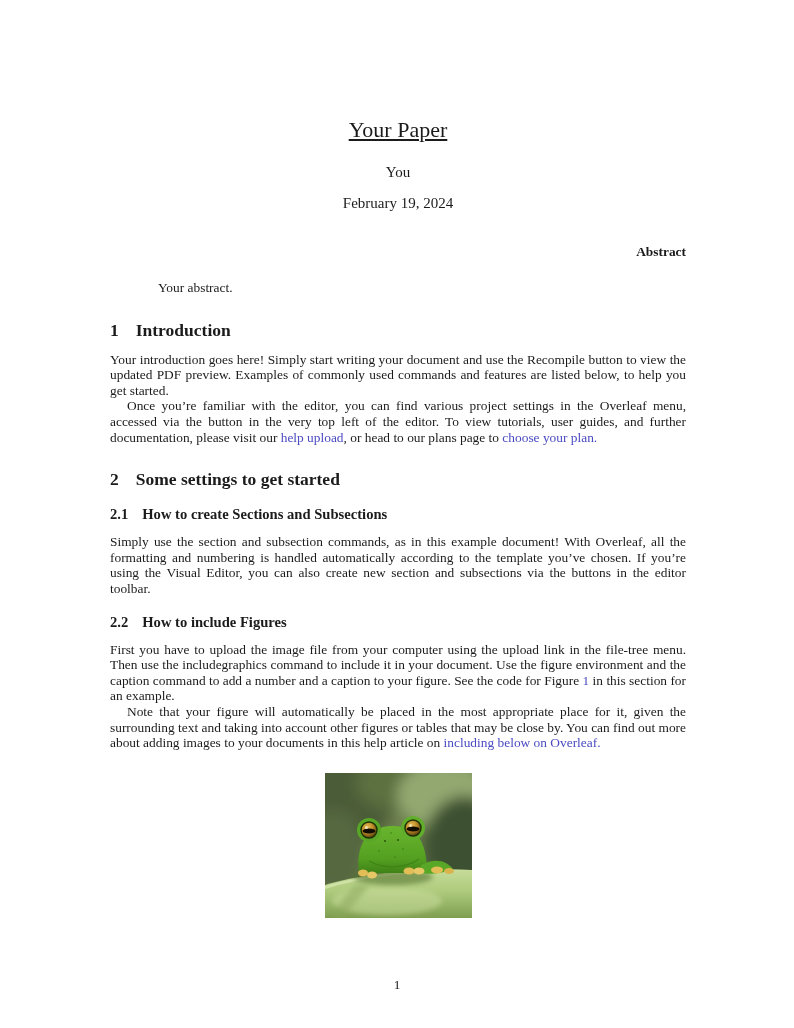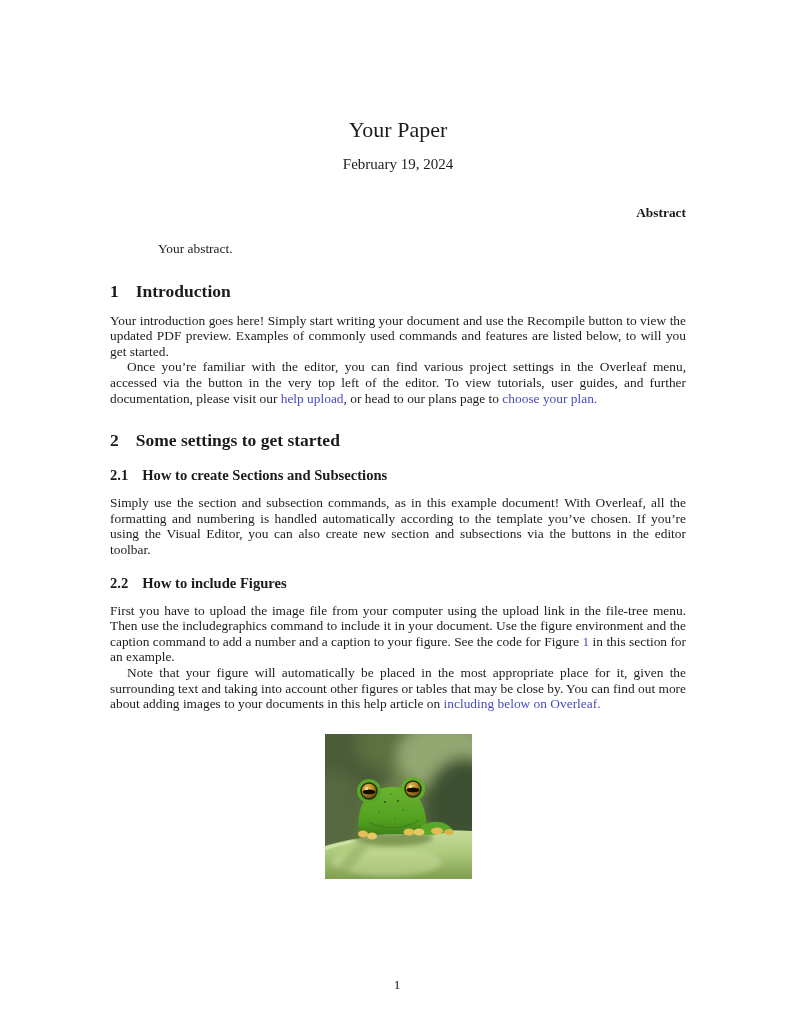--- a/index.html
+++ b/index.html
@@ -16,20 +16,21 @@
     position:absolute;
     left:110px; top:0;
     width:576px;
   }
   .title {
     margin-top:118px;
     text-align:center;
     font-size:22px;
     line-height:24px;
     font-weight:normal;
+    text-decoration:underline;
   }
   .author {
     margin-top:22px;
     text-align:center;
     font-size:15px;
     line-height:17px;
   }
   .date {
     margin-top:14px;
     text-align:center;
@@ -100,28 +101,29 @@
     font-size:13.4px;
   }
 </style>
 </head>
 <body>
 
 <div class="page">
   <div class="content">
 
     <div class="title">Your Paper</div>
+    <div class="author">You</div>
     <div class="date">February 19, 2024</div>
 
     <div class="abstract-heading">Abstract</div>
     <div class="abstract-body">Your abstract.</div>
 
     <h2 class="sec"><span class="num">1</span><span>Introduction</span></h2>
 
-    <p class="para first">Your introduction goes here! Simply start writing your document and use the Recompile button to view the updated PDF preview. Examples of commonly used commands and features are listed below, to will you get started.</p>
+    <p class="para first">Your introduction goes here! Simply start writing your document and use the Recompile button to view the updated PDF preview. Examples of commonly used commands and features are listed below, to help you get started.</p>
     <p class="para indent"><span>Once you’re familiar with the editor, you can find various project settings in the Overleaf menu, accessed via the button in the very top left of the editor. To view tutorials, user guides, and further documentation, please visit our </span><a class="doclink">help upload</a><span>, or head to our plans page to </span><a class="doclink">choose your plan.</a></p>
 
     <h2 class="sec"><span class="num">2</span><span>Some settings to get started</span></h2>
 
     <h3 class="subsec"><span class="num">2.1</span><span>How to create Sections and Subsections</span></h3>
 
     <p class="para first">Simply use the section and subsection commands, as in this example document! With Overleaf, all the formatting and numbering is handled automatically according to the template you’ve chosen. If you’re using the Visual Editor, you can also create new section and subsections via the buttons in the editor toolbar.</p>
 
     <h3 class="subsec"><span class="num">2.2</span><span>How to include Figures</span></h3>
 

